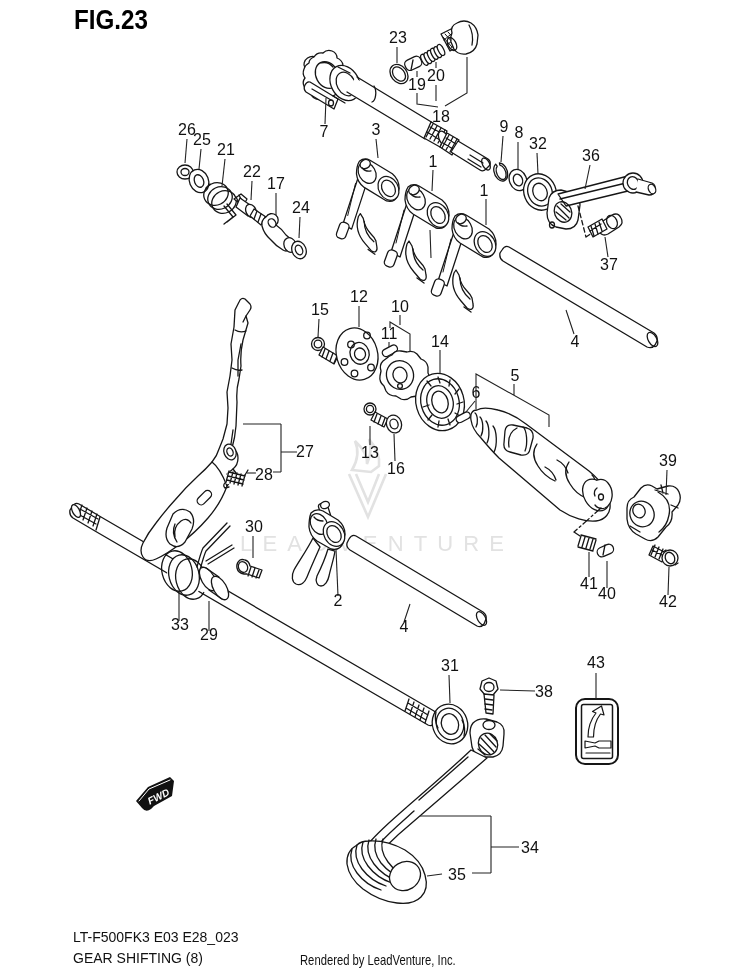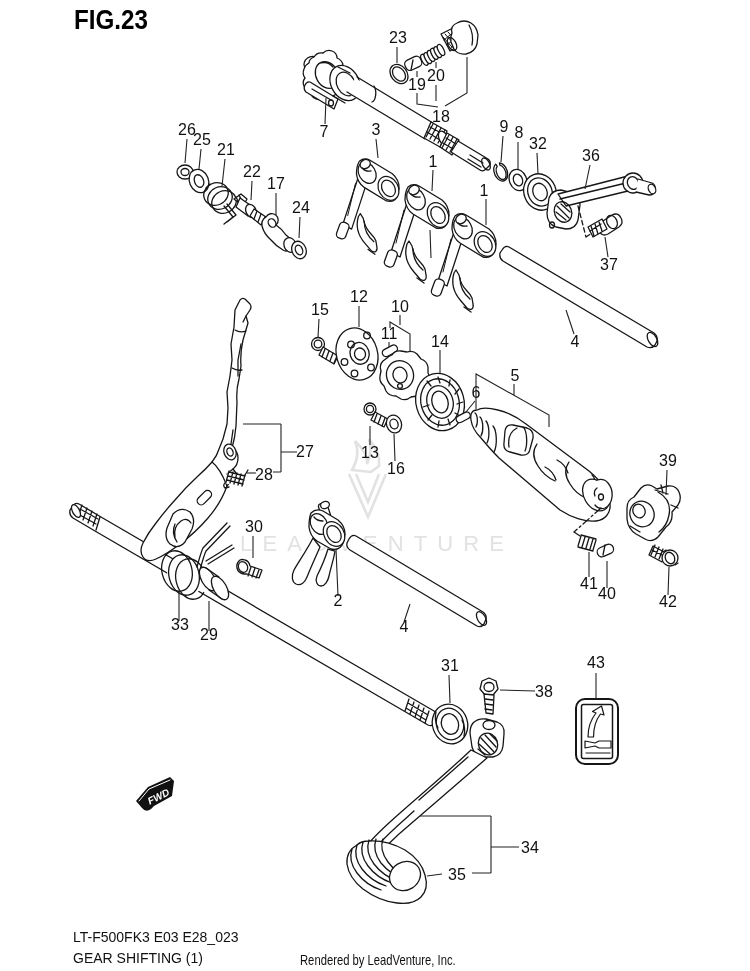--- a/index.html
+++ b/index.html
@@ -409,15 +409,15 @@
 <text x="209" y="640">29</text>
 <text x="404" y="632">4</text>
 <text x="450" y="671">31</text>
 <text x="544" y="697">38</text>
 <text x="596" y="668">43</text>
 <text x="530" y="853">34</text>
 <text x="457" y="880">35</text>
 </g>
 </svg>
 <div style="position:absolute;left:73px;top:929px;font-size:14px;color:#111;">LT-F500FK3 E03 E28_023</div>
-<div style="position:absolute;left:73px;top:950px;font-size:14px;color:#111;">GEAR SHIFTING (1)</div>
+<div style="position:absolute;left:73px;top:950px;font-size:14px;color:#111;">GEAR SHIFTING (8)</div>
 <div style="position:absolute;left:300px;top:951px;font-size:15px;color:#111;transform:scale(0.75,1);transform-origin:left top;">Rendered by LeadVenture, Inc.</div>
 </div>
 
 </body></html>

